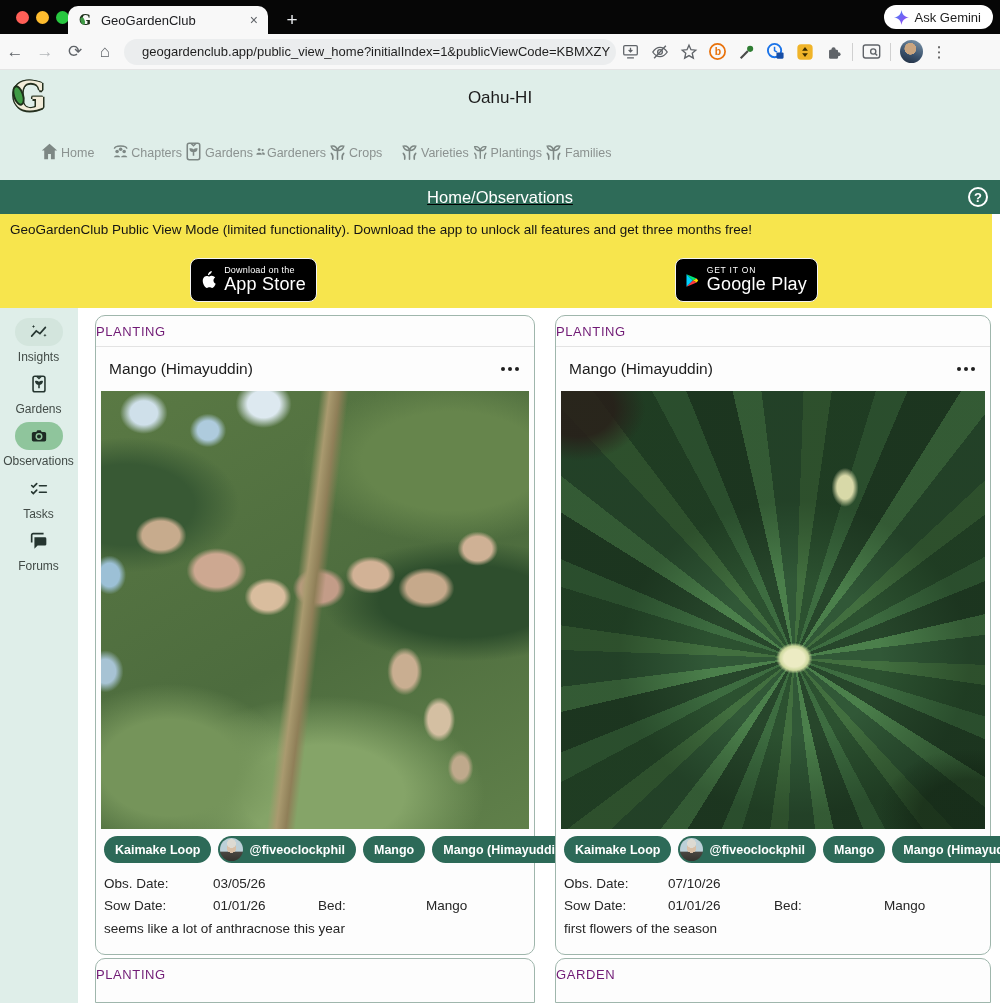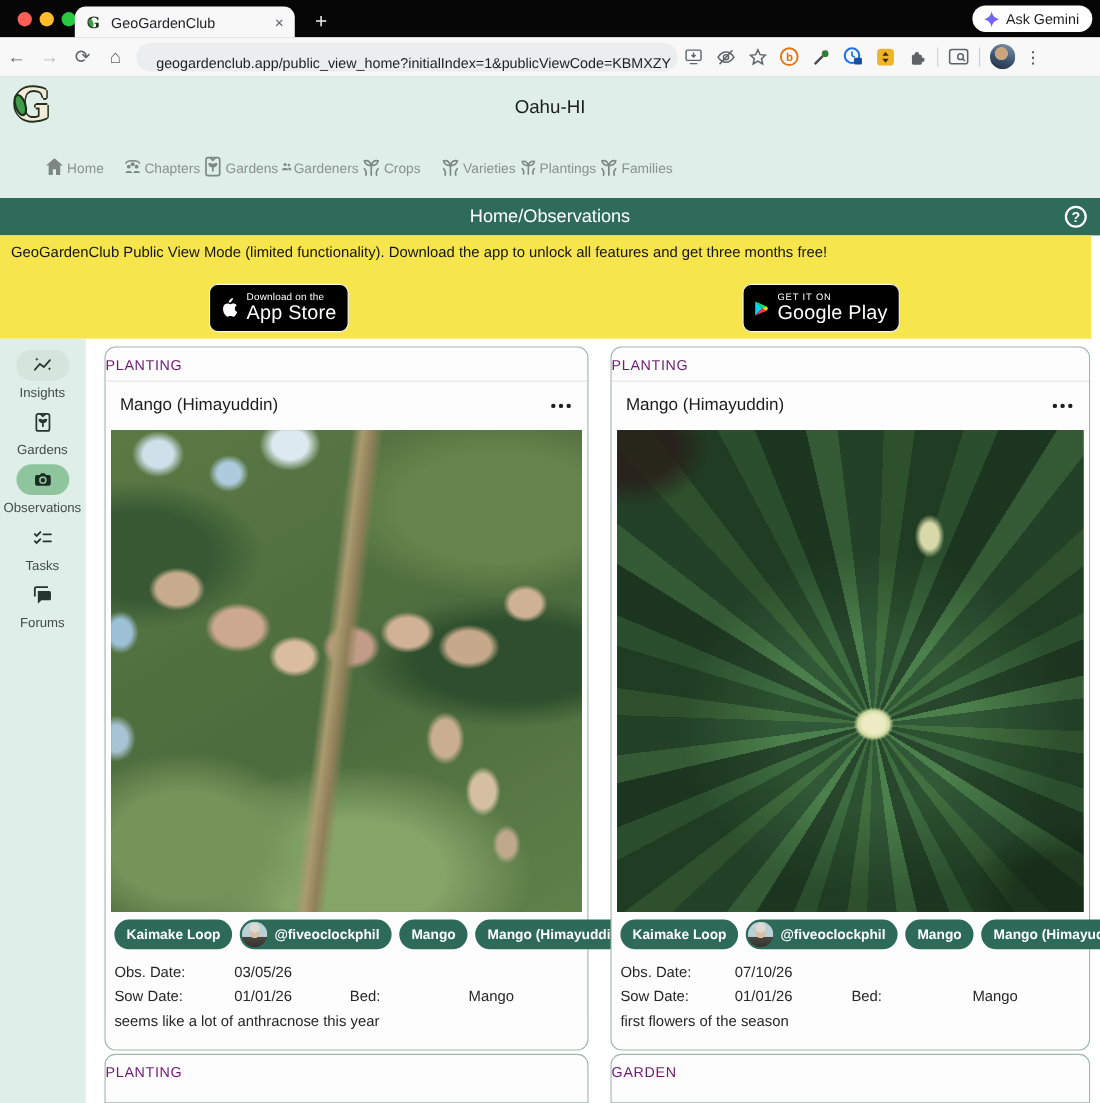--- a/index.html
+++ b/index.html
@@ -13,21 +13,21 @@
   .tab { position:absolute; left:68px; top:6px; width:200px; height:28px; background:#f8f8f8; border-radius:10px 10px 0 0; display:flex; align-items:center; padding:0 10px; }
   .tab-title { font-size:13px; color:#202124; margin-left:8px; flex:1; white-space:nowrap; overflow:hidden; }
   .tab-close { color:#5f6368; font-size:14px; }
   .newtab { position:absolute; left:278px; top:6px; width:28px; height:28px; color:#e8eaed; font-size:19px; line-height:28px; text-align:center; }
   .gemini { position:absolute; right:7px; top:5px; height:24px; background:#fff; border-radius:13px; display:flex; align-items:center; gap:6px; padding:0 12px 0 10px; }
   .gemini span { font-size:13px; color:#1f1f1f; font-weight:500; }
 
   .toolbar { position:absolute; left:0; top:34px; width:1000px; height:36px; background:#f8f8f8; border-bottom:1px solid #e4e4e4; display:flex; align-items:center; }
   .tool-ic { color:#5f6368; font-size:17px; width:30px; text-align:center; flex:none; }
   .tool-ic.dim { color:#b4b7ba; }
-  .omnibox { flex:none; width:492px; height:26px; background:#ebedee; border-radius:13px; margin-left:4px; display:flex; align-items:flex-end; padding:0 10px; }
+  .omnibox { flex:none; width:492px; height:26px; background:#ebedee; border-radius:13px; margin-left:4px; display:flex; align-items:center; padding:0 10px; }
   .omni-url { font-size:13px; color:#1f1f1f; margin-left:8px; white-space:nowrap; }
   .ext { flex:none; width:29px; height:24px; display:flex; align-items:center; justify-content:center; }
   .sep { flex:none; width:1px; height:18px; background:#d0d0d0; margin:0 4px; }
   .avatar-btn { flex:none; width:23px; height:23px; border-radius:50%; margin:0 5px;
     background: radial-gradient(circle at 45% 38%, #caa57f 0 30%, rgba(0,0,0,0) 32%), linear-gradient(200deg,#7e98ac,#39506b 60%,#1f2c3e); }
   .kebab-v { color:#444; font-size:15px; letter-spacing:0; width:22px; text-align:center; }
 
   
   .appheader { position:absolute; left:0; top:70px; width:1000px; height:110px; background:#dfeee9; }
   .logo { position:absolute; left:10px; top:6px; width:40px; height:44px; }
@@ -36,21 +36,21 @@
   .logo .leaf { position:absolute; left:3px; top:9px; width:11px; height:21px; background:#3f9b45; border:2px solid #1d2e1a; border-radius:50%; transform:rotate(-18deg); }
   .app-title { position:absolute; left:0; top:18px; width:100%; text-align:center; font-size:17px; font-weight:500; color:#1c1c1c; }
 
   .navrow { position:absolute; left:38px; top:55px; display:flex; }
   .nav-item { width:72px; height:52px; position:relative; display:flex; flex-direction:row; align-items:center; }
   .nav-item svg { width:23px; height:23px; }
   .nav-label { font-size:12.5px; color:#8b9290; margin-top:3px; }
   .nav-underline { position:absolute; left:23px; bottom:-7px; width:26px; height:4px; border-radius:2px; background:#b9cfc5; }
 
   
-  .subheader { position:absolute; left:0; top:180px; width:1000px; height:34px; background:#2e6b58; display:flex; align-items:center; }
+  .subheader { position:absolute; left:0; top:180px; width:1000px; height:34px; background:#2e6b58; display:flex; align-items:center;text-decoration:underline; }
   .subheader-title { width:100%; text-align:center; color:#fff; font-size:16.5px; font-weight:500; }
   .help { position:absolute; right:12px; top:7px; width:20px; height:20px; border:2px solid #fff; border-radius:50%; color:#fff; font-size:13px; font-weight:bold; text-align:center; line-height:17px; }
 
   
   .banner { position:absolute; left:0; top:214px; width:992px; height:94px; background:#f7e54d; }
   .banner-msg { position:absolute; left:10px; top:8px; font-size:13.5px; color:#141414; }
   .badge { position:absolute; top:44px; height:44px; background:#000; border:1.5px solid #f4f4f4; border-radius:8px; display:flex; align-items:center; color:#fff; }
   .badge.appstore { left:190px; width:127px; padding:0 10px; gap:8px; }
   .badge.gplay { left:675px; width:143px; padding:0 10px; gap:8px; }
   .badge .l1 { font-size:9px; letter-spacing:.2px; }

